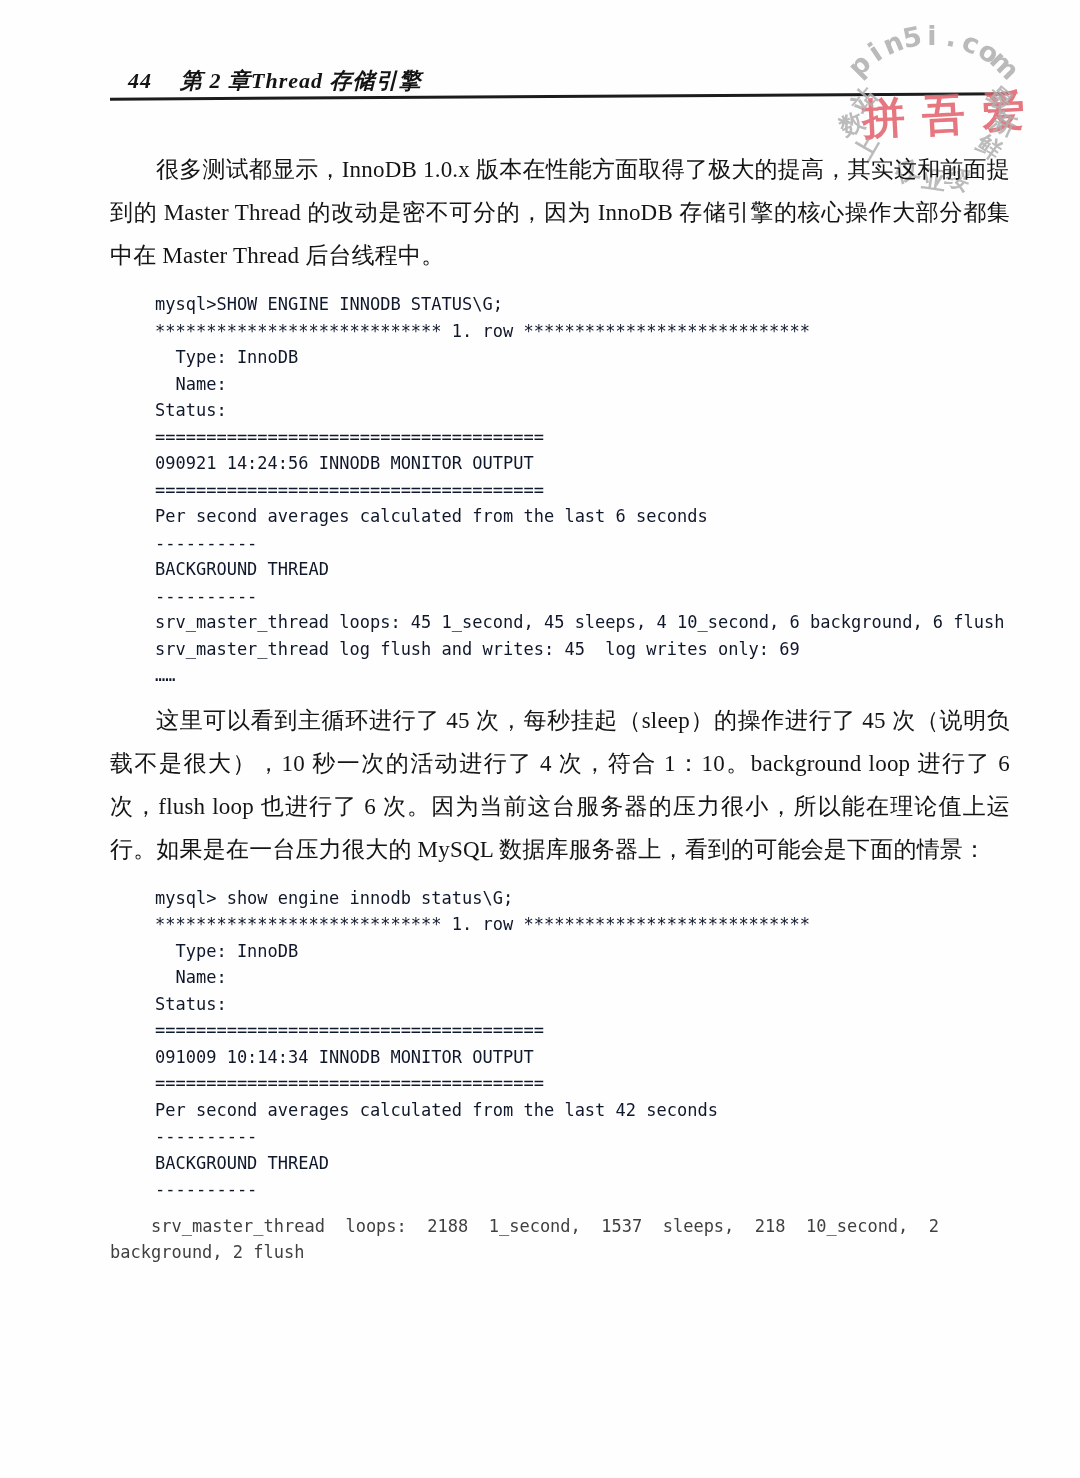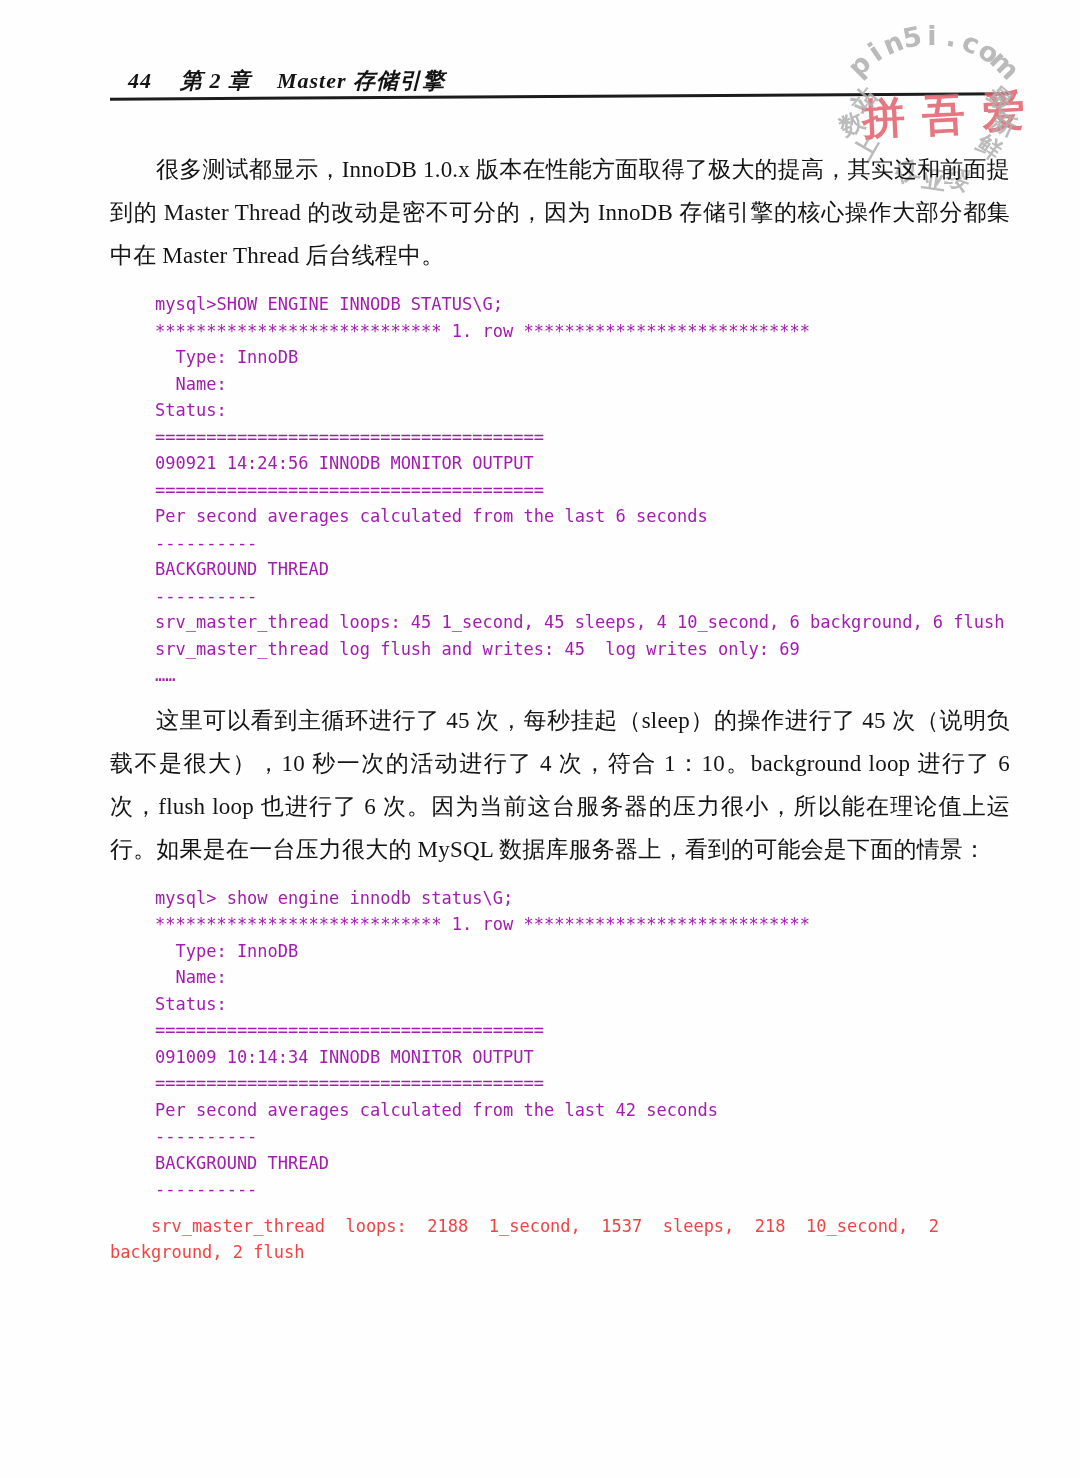--- a/index.html
+++ b/index.html
@@ -11,21 +11,21 @@
     font-family:"Liberation Serif","DejaVu Serif",serif;
     color:#141414;
   }
   
   .hdr{
     position:absolute;top:66px;left:128px;
     font-style:italic;font-weight:bold;font-size:22px;
     letter-spacing:1px;white-space:nowrap;
   }
   .hdr .pgnum{margin-right:28px;margin-top:7px;}
-  .hdr .chap{margin-right:26px;text-align:center;}
+  .hdr .chap{text-align:center;}
   .hdr-rule{
     position:absolute;top:95px;left:110px;width:898px;height:3px;
     background:#1c1c1c;transform:rotate(-0.35deg);
   }
   
   .wm{position:absolute;inset:0;pointer-events:none;}
   .wm-arc span{
     position:absolute;
     font-family:"DejaVu Sans","Liberation Sans",sans-serif;
     font-weight:bold;font-size:27px;color:#b3b3b3;opacity:.9;
@@ -56,36 +56,36 @@
   .content{position:absolute;top:148px;left:110px;width:900px;}
   p.body{
     margin:0;font-size:23px;line-height:43px;
     text-align:justify;text-indent:2em;
     letter-spacing:.2px;
   }
   pre.code{
     margin:14px 0 10px 45px;
     font-family:"DejaVu Sans Mono","Liberation Mono",monospace;
     font-size:17px;line-height:26.5px;
-    white-space:pre;color:#a21caf;
+    white-space:pre;color:#0f172a;
   }
   pre.code-tail{
     margin:0 0 10px 0;
     font-family:"DejaVu Sans Mono","Liberation Mono",monospace;
     font-size:17px;line-height:26.5px;
-    white-space:pre-wrap;color:#ef4444;
+    white-space:pre-wrap;color:#404040;
   }
 </style>
 </head>
 <body>
 
 <div class="page">
 
   <div class="hdr">
-    <span class="pgnum">44</span><span class="chap">第 2 章</span><span class="title">Master 存储引擎</span>
+    <span class="pgnum">44</span><span class="chap">第 2 章</span><span class="title">Thread 存储引擎</span>
   </div>
   <div class="hdr-rule"></div>
 
   <div class="wm">
     <div class="wm-arc">
         <span style="left: 859.168px; top: 65.168px; transform: translate(-50%, -50%) rotate(-45deg);">p</span>
         <span style="left: 874.776px; top: 52.3586px; transform: translate(-50%, -50%) rotate(-33.75deg);">i</span>
         <span style="left: 892.584px; top: 42.8404px; transform: translate(-50%, -50%) rotate(-22.5deg);">n</span>
         <span style="left: 911.906px; top: 36.9791px; transform: translate(-50%, -50%) rotate(-11.25deg);">5</span>
         <span style="left: 932px; top: 35px; transform: translate(-50%, -50%) rotate(0deg);">i</span>

